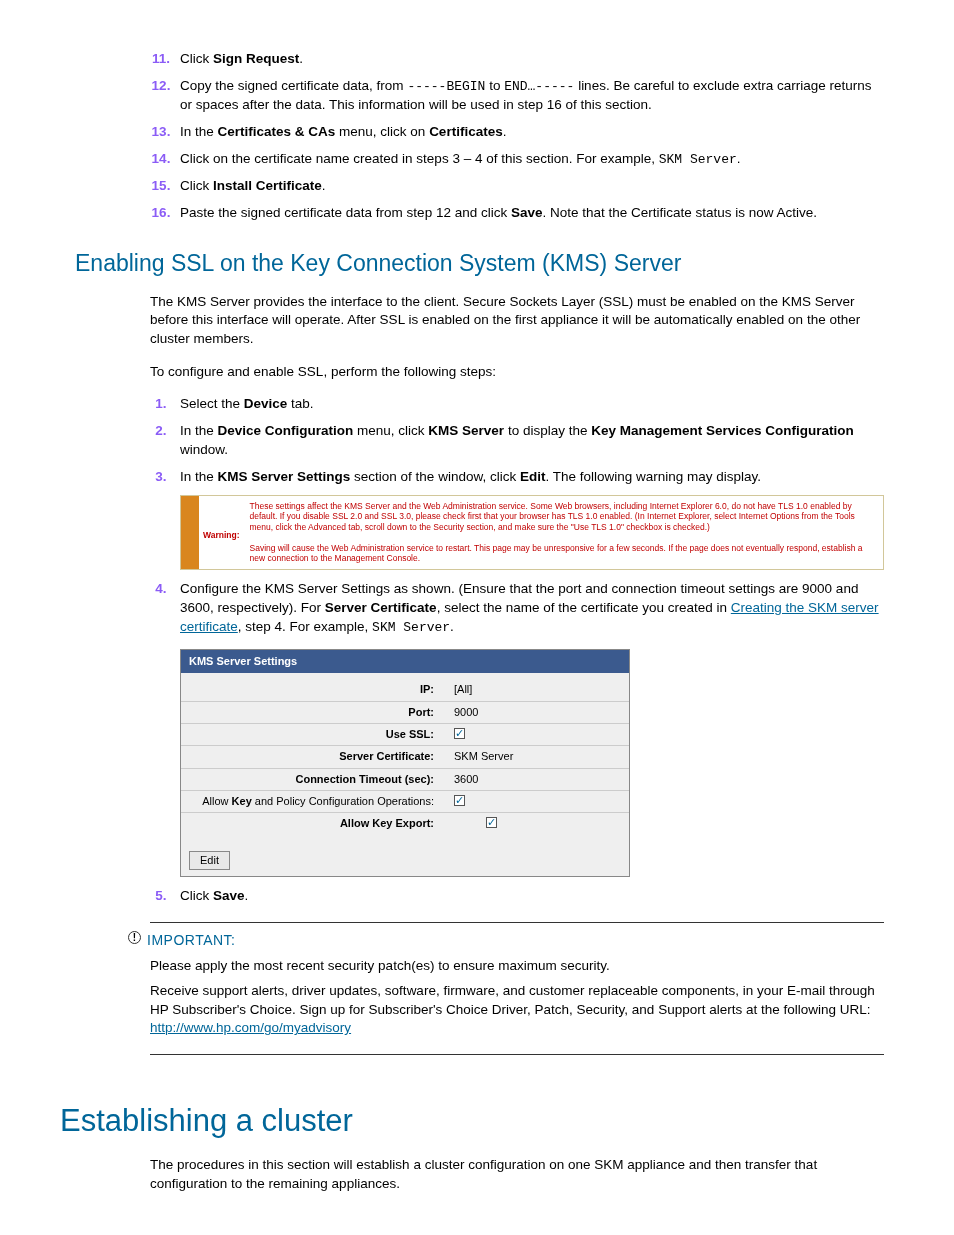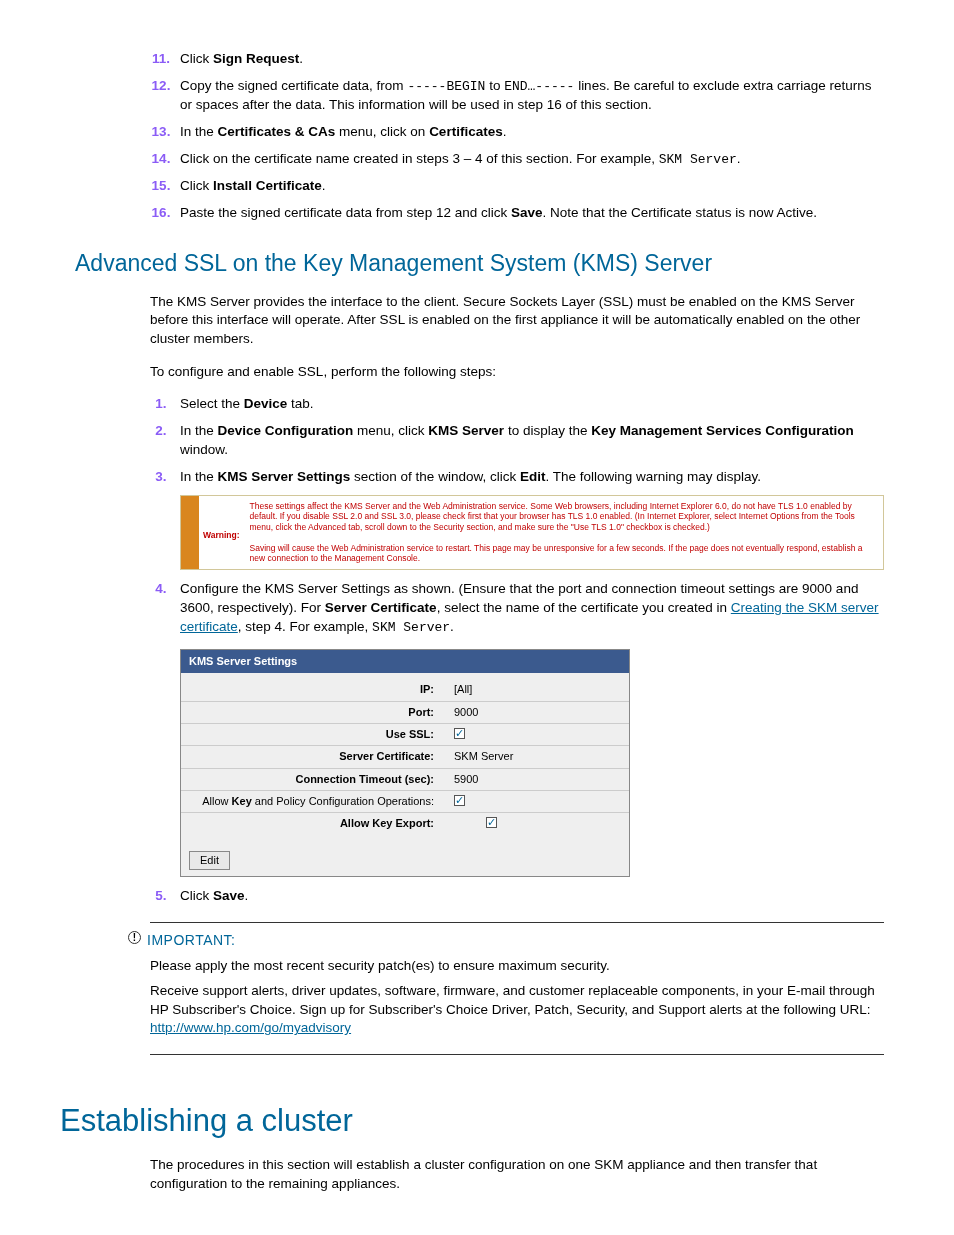--- a/index.html
+++ b/index.html
@@ -102,21 +102,21 @@
 
   <ol class="steps" id="steps-a">
       <li><span class="num">11.</span><span>Click <span class="bold">Sign Request</span>.</span></li>
       <li><span class="num">12.</span><span>Copy the signed certificate data, from <span class="mono">-----BEGIN</span> to <span class="mono">END…-----</span> lines.  Be careful to exclude extra carriage returns or spaces after the data.  This information will be used in step 16 of this section.</span></li>
       <li><span class="num">13.</span><span>In the <span class="bold">Certificates &amp; CAs</span> menu, click on <span class="bold">Certificates</span>.</span></li>
       <li><span class="num">14.</span><span>Click on the certificate name created in steps 3 – 4 of this section.  For example, <span class="mono">SKM Server</span>.</span></li>
       <li><span class="num">15.</span><span>Click <span class="bold">Install Certificate</span>.</span></li>
       <li><span class="num">16.</span><span>Paste the signed certificate data from step 12 and click <span class="bold">Save</span>.  Note that the Certificate status is now Active.</span></li>
     </ol>
 
-  <h2>Advanced SSL on the Key Management System (KMS) Server</h2>
+  <h2>Enabling SSL on the Key Connection System (KMS) Server</h2>
   <p>The KMS Server provides the interface to the client.  Secure Sockets Layer (SSL) must be enabled on the KMS Server before this interface will operate.  After SSL is enabled on the first appliance it will be automatically enabled on the other cluster members.</p>
   <p>To configure and enable SSL, perform the following steps:</p>
 
   <ol class="steps" id="steps-b">
       <li><span class="num">1.</span><span>Select the <span class="bold">Device</span> tab.</span></li>
       <li><span class="num">2.</span><span>In the <span class="bold">Device Configuration</span> menu, click <span class="bold">KMS Server</span> to display the <span class="bold">Key Management Services Configuration</span> window.</span></li>
       <li><span class="num">3.</span><span>In the <span class="bold">KMS Server Settings</span> section of the window, click <span class="bold">Edit</span>.  The following warning may display.</span></li>
     </ol>
 
   <div class="warn-box" style="margin-left:30px;">
@@ -149,21 +149,21 @@
             <div class="kms-row">
               <div class="kms-k"><span class="b">Use SSL:</span></div>
               <div class="kms-v"><span class="chk"></span></div>
             </div>
             <div class="kms-row">
               <div class="kms-k"><span class="b">Server Certificate:</span></div>
               <div class="kms-v">SKM Server</div>
             </div>
             <div class="kms-row">
               <div class="kms-k"><span class="b">Connection Timeout (sec):</span></div>
-              <div class="kms-v">5900</div>
+              <div class="kms-v">3600</div>
             </div>
             <div class="kms-row">
               <div class="kms-k">Allow <b>Key</b> and Policy Configuration Operations:</div>
               <div class="kms-v"><span class="chk"></span></div>
             </div>
             <div class="kms-row">
               <div class="kms-k"><span class="b">Allow Key Export:</span></div>
               <div class="kms-v"><span class="chk"></span></div>
             </div>
           </div>

